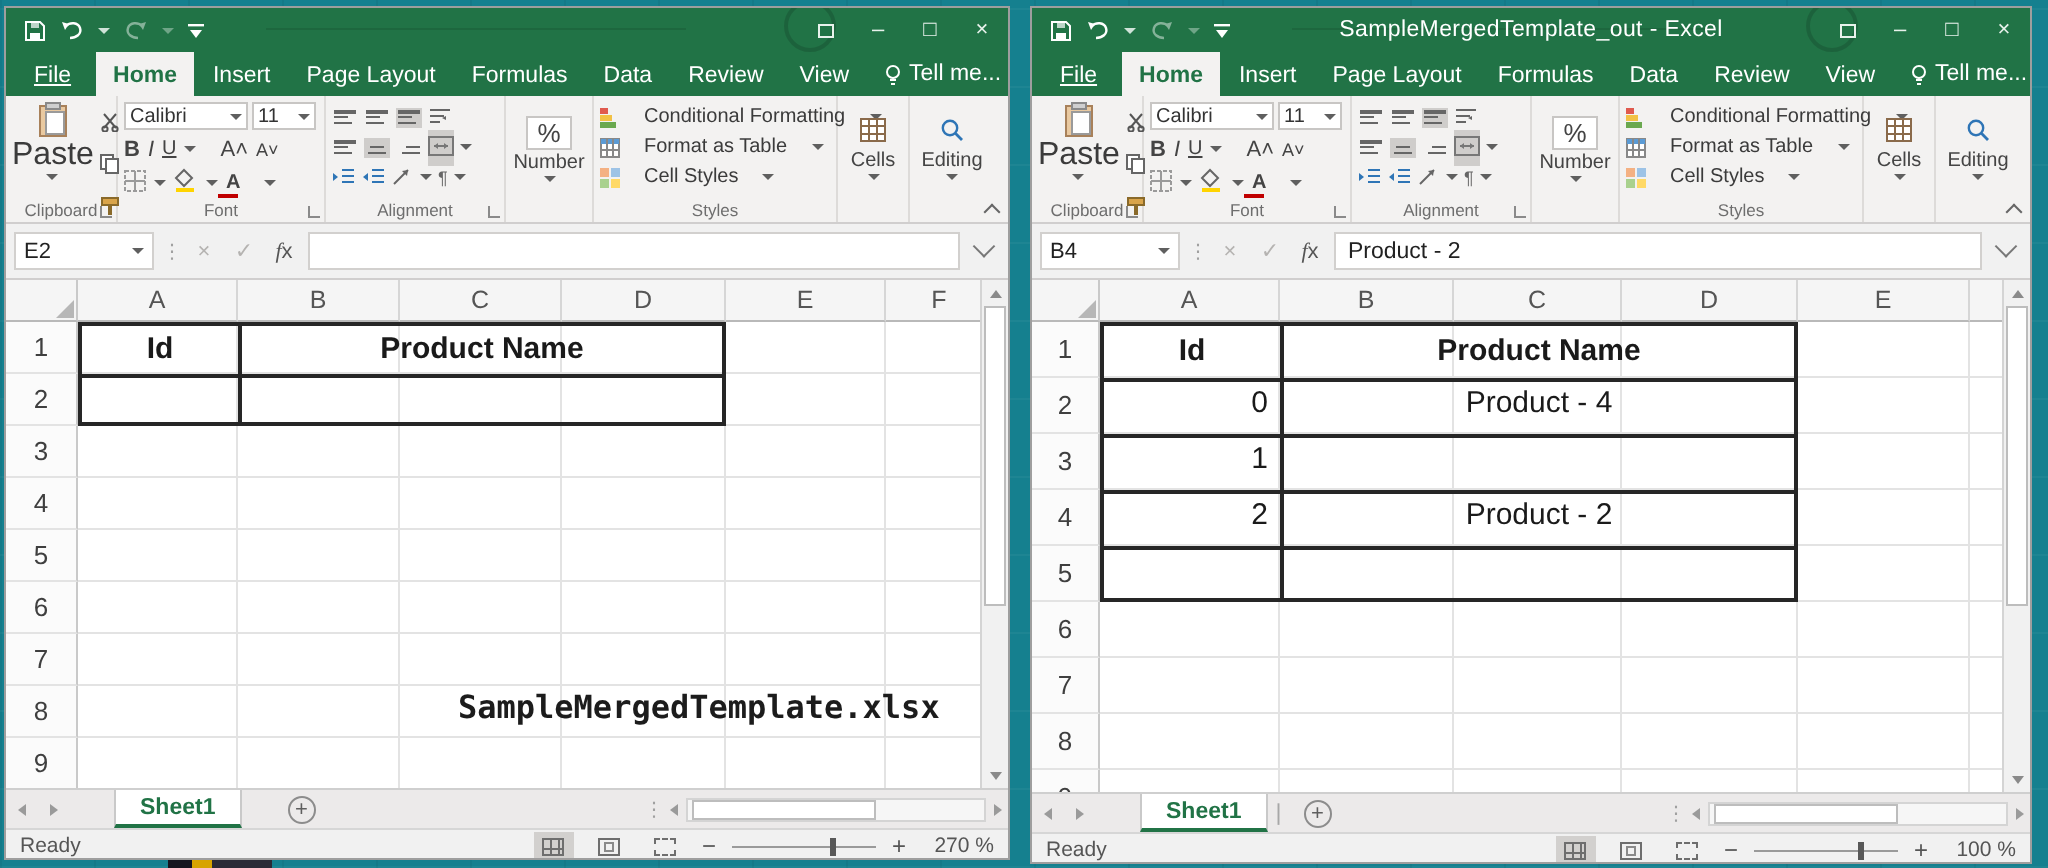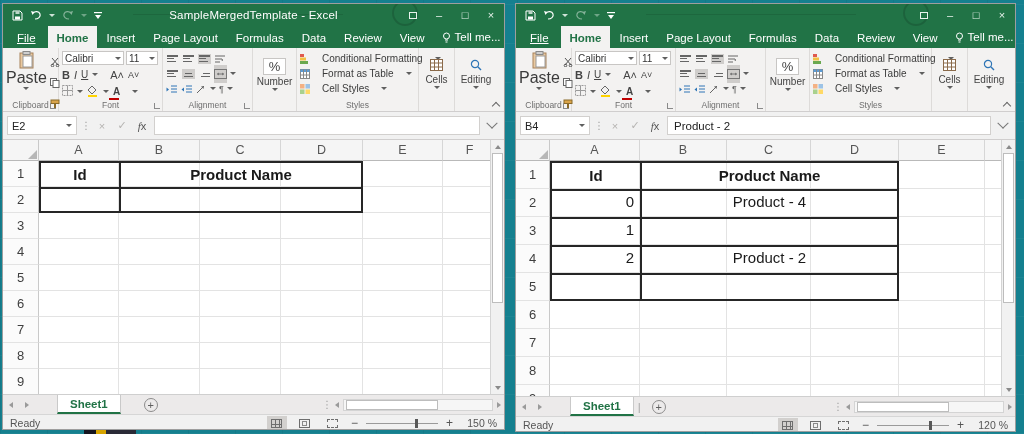--- a/index.html
+++ b/index.html
@@ -169,21 +169,20 @@
             </svg>
           </span>
         <span class="car dim-ic"></span>
         <span>
             <svg width="8" height="9" viewBox="0 0 8 9">
               <rect x="0" y="1" width="8" height="1.2" fill="#fff"></rect>
               <path d="M1 4 L7 4 L4 8 Z" fill="#fff"></path>
             </svg>
           </span>
       </div>
-      <span class="wtitle">SampleMergedTemplate - Excel</span>
       <div class="winctl">
         <span class="wcbtn">
             <span class="bx"></span>
           </span>
         <span class="wcbtn">–</span>
         <span class="wcbtn">□</span>
         <span class="wcbtn">×</span>
       </div>
     </div>
 
@@ -512,20 +511,21 @@
           </div>
           <div class="tbl" style="left: 36px; top: 21px; width: 324px; height: 52px;">
             <div class="vdiv" style="left: 78px;"></div>
             <div class="tcell thead" style="left: 0px; top: 0px; width: 78px; height: 26px; line-height: 24px;">Id</div>
             <div class="tcell thead" style="left: 80px; top: 0px; width: 240px; height: 26px; line-height: 24px;">Product Name</div>
             <div class="hdiv" style="top: 24px;"></div>
             <div class="tcell tnum" style="left: 0px; top: 24px; width: 78px; height: 26px; line-height: 24px;"></div>
             <div class="tcell" style="left: 80px; top: 24px; width: 240px; height: 26px; line-height: 24px;"></div>
           </div>
         </div>
+      <div class="wm">SampleMergedTemplate.xlsx</div>
       <div class="vscroll">
         <span class="sarr up">
             <span class="tri-u"></span>
           </span>
         <span class="vthumb"></span>
         <span class="sarr dn">
             <span class="tri-d"></span>
           </span>
       </div>
     </div>
@@ -565,21 +565,21 @@
             <span class="icbox pagev"></span>
           </span>
         <span class="vic">
             <span class="icbox breakv"></span>
           </span>
         <span class="pm">−</span>
         <span class="zoomtrack">
             <span class="zoomthumb"></span>
           </span>
         <span class="pm">+</span>
-        <span class="zlabel">150 %</span>
+        <span class="zlabel">270 %</span>
       </div>
     </div>
   </div>
 
   <div class="win w1">
     <div class="titlebar">
       <span class="deco-circle"></span>
       <span class="deco-line"></span>
       <div class="qat">
         <span>
@@ -603,20 +603,21 @@
             </svg>
           </span>
         <span class="car dim-ic"></span>
         <span>
             <svg width="8" height="9" viewBox="0 0 8 9">
               <rect x="0" y="1" width="8" height="1.2" fill="#fff"></rect>
               <path d="M1 4 L7 4 L4 8 Z" fill="#fff"></path>
             </svg>
           </span>
       </div>
+      <span class="wtitle">SampleMergedTemplate_out - Excel</span>
       <div class="winctl">
         <span class="wcbtn">
             <span class="bx"></span>
           </span>
         <span class="wcbtn">–</span>
         <span class="wcbtn">□</span>
         <span class="wcbtn">×</span>
       </div>
     </div>
 
@@ -1006,19 +1007,19 @@
             <span class="icbox pagev"></span>
           </span>
         <span class="vic">
             <span class="icbox breakv"></span>
           </span>
         <span class="pm">−</span>
         <span class="zoomtrack">
             <span class="zoomthumb"></span>
           </span>
         <span class="pm">+</span>
-        <span class="zlabel">120 %</span>
+        <span class="zlabel">100 %</span>
       </div>
     </div>
   </div>
 
   <div class="taskbar-sliver"></div>
 </div>
 
 </body></html>

